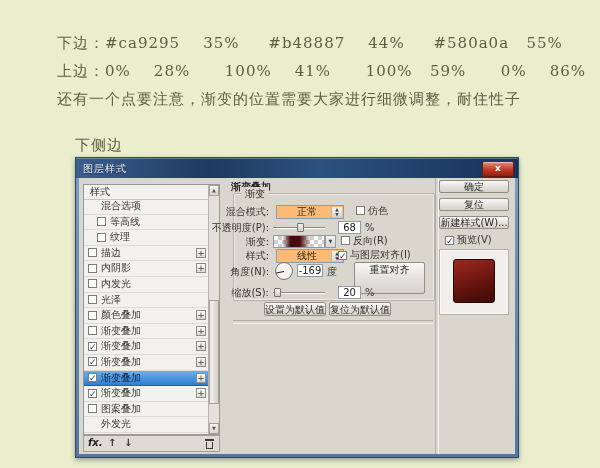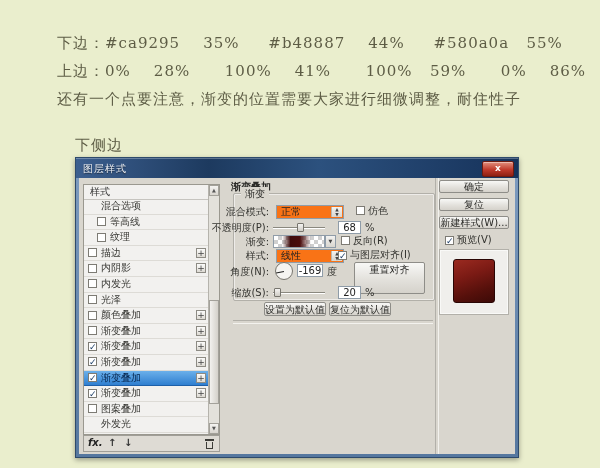--- a/index.html
+++ b/index.html
@@ -62,22 +62,22 @@
   .trash:after{content:"";position:absolute;left:1px;top:3px;width:5px;height:6px;
                border:1px solid #3c3c38;border-top:none;}
 
   
   .mhdr{position:absolute;left:152px;top:2px;font-weight:bold;color:#2b2b28;}
   .groupbox{position:absolute;left:154px;top:15px;width:200px;height:106px;
             border:1px solid #b2b0a9;border-radius:2px;box-shadow:inset 0 0 0 1px rgba(255,255,255,.55);}
   .grouplabel{position:absolute;left:162px;top:9px;background:#d9d6ce;padding:0 4px;color:#2b2b28;}
   .mrow{position:absolute;height:14px;line-height:13px;}
   .rlabel{position:absolute;width:95px;right:0;text-align:right;color:#33332f;}
-  .dropdown{position:absolute;background:#f97316;border:1px solid #8f9ca8;box-sizing:border-box;
-            height:14px;line-height:12px;padding-left:4px;color:#222;cursor:pointer;}
+  .dropdown{position:absolute;background:#fdba74;border:1px solid #8f9ca8;box-sizing:border-box;
+            height:14px;line-height:12px;padding-left:20px;color:#222;cursor:pointer;}
   .ddarr{position:absolute;right:1px;top:1px;width:10px;bottom:1px;background:linear-gradient(#f2f2f0,#d9d6cf);
          border-left:1px solid #b9b7b0;font-size:4.5px;line-height:5px;text-align:center;color:#444;}
   .vbox{position:absolute;width:23px;height:13px;background:#fff;border:1px solid #8f9ca8;
         box-sizing:border-box;text-align:center;line-height:11px;color:#222;}
   .unit{position:absolute;color:#33332f;}
   .slider{position:absolute;height:13px;cursor:pointer;}
   .strack{position:absolute;left:0;right:0;top:6px;height:1px;background:#8a887f;box-shadow:0 1px #fff;}
   .sthumb2{position:absolute;top:2px;width:7px;height:9px;background:linear-gradient(#f4f3f1,#cfccc5);
            border:1px solid #77756e;border-radius:1px;box-sizing:border-box;margin-left:-3px;cursor:grab;}
   .gstrip{position:absolute;height:13px;border:1px solid #8f9ca8;box-sizing:border-box;cursor:pointer;

